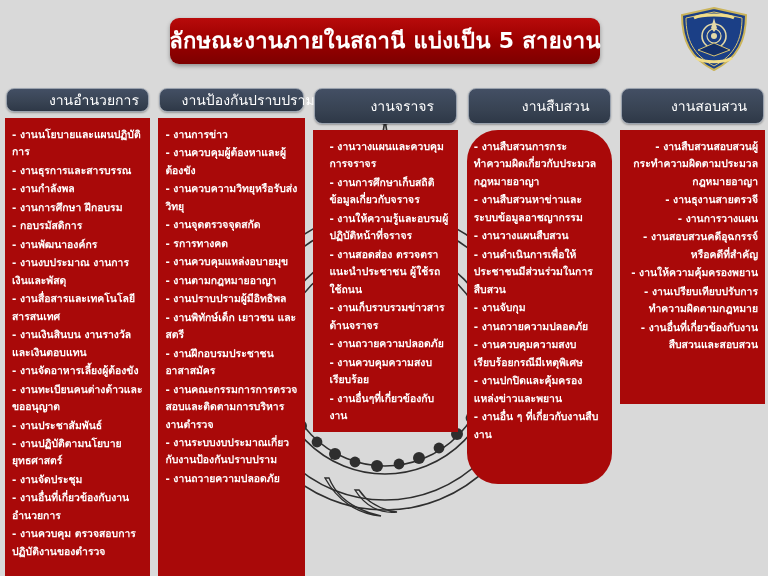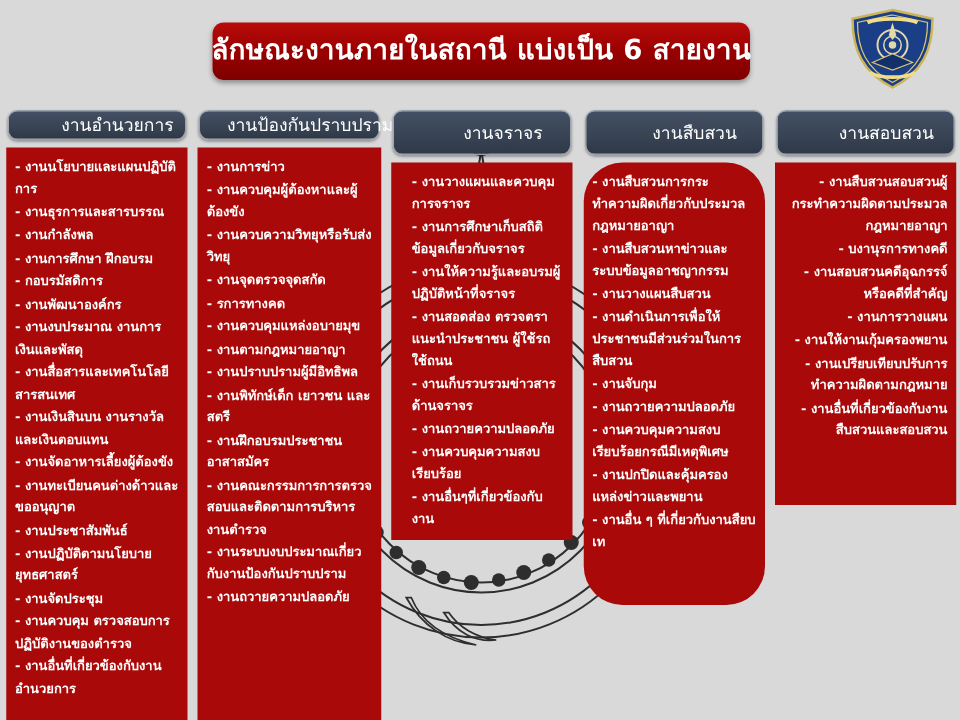--- a/index.html
+++ b/index.html
@@ -138,21 +138,21 @@
         <path d="M300 160 C316 190 320 226 310 258 C312 220 306 190 292 166 Z"></path>
         <path d="M78 120 C64 140 58 168 62 192 C64 166 70 142 84 126 Z"></path>
         <path d="M282 120 C296 140 302 168 298 192 C296 166 290 142 276 126 Z"></path>
         <path d="M150 430 C160 446 175 454 192 452 C176 450 162 442 154 430 Z"></path>
         <path d="M120 418 C132 440 152 454 176 456 C150 450 132 438 124 418 Z"></path>
       </g>
     </svg>
   </div>
 
   <div class="title-bar">
-    <span class="t">ลักษณะงานภายในสถานี แบ่งเป็น 6 สายงาน</span>
+    <span class="t">ลักษณะงานภายในสถานี แบ่งเป็น 5 สายงาน</span>
   </div>
 
   <div class="badge">
     <svg viewBox="0 0 92 66" xmlns="http://www.w3.org/2000/svg">
       <path d="M46 2 L78 9 C78 34 70 52 46 64 C22 52 14 34 14 9 Z" fill="#1b3f86" stroke="#cbb45a" stroke-width="2"></path>
       <path d="M46 6 L74 12 C74 33 67 49 46 60 C25 49 18 33 18 12 Z" fill="none" stroke="#d9c472" stroke-width="1"></path>
       <circle cx="46" cy="30" r="12" fill="none" stroke="#e3d9a8" stroke-width="1.6"></circle>
       <circle cx="46" cy="30" r="7" fill="none" stroke="#e3d9a8" stroke-width="1.2"></circle>
       <circle cx="46" cy="30" r="3" fill="#e3d9a8"></circle>
       <path d="M30 44 L46 37 L62 44 L46 50 Z" fill="#14306a" stroke="#d9c472" stroke-width="1"></path>
@@ -174,22 +174,22 @@
         <span class="item">- กอบรมัสดิการ</span>
         <span class="item">- งานพัฒนาองค์กร</span>
         <span class="item">- งานงบประมาณ งานการเงินและพัสดุ</span>
         <span class="item">- งานสื่อสารและเทคโนโลยีสารสนเทศ</span>
         <span class="item">- งานเงินสินบน งานรางวัลและเงินตอบแทน</span>
         <span class="item">- งานจัดอาหารเลี้ยงผู้ต้องขัง</span>
         <span class="item">- งานทะเบียนคนต่างด้าวและขออนุญาต</span>
         <span class="item">- งานประชาสัมพันธ์</span>
         <span class="item">- งานปฏิบัติตามนโยบายยุทธศาสตร์</span>
         <span class="item">- งานจัดประชุม</span>
+        <span class="item">- งานอื่นที่เกี่ยวข้องกับงานอำนวยการ</span>
         <span class="item">- งานควบคุม ตรวจสอบการปฏิบัติงานของตำรวจ</span>
-        <span class="item">- งานอื่นที่เกี่ยวข้องกับงานอำนวยการ</span>
       </div>
     </div>
 
     <div class="col c2">
       <div class="col-head">งานป้องกันปราบปราม</div>
       <div class="col-body">
         <span class="item">- งานการข่าว</span>
         <span class="item">- งานควบคุมผู้ต้องหาและผู้ต้องขัง</span>
         <span class="item">- งานควบความวิทยุหรือรับส่งวิทยุ</span>
         <span class="item">- งานจุดตรวจจุดสกัด</span>
@@ -224,31 +224,31 @@
       <div class="col-head">งานสืบสวน</div>
       <div class="col-body">
         <span class="item">- งานสืบสวนการกระทำความผิดเกี่ยวกับประมวลกฎหมายอาญา</span>
         <span class="item">- งานสืบสวนหาข่าวและระบบข้อมูลอาชญากรรม</span>
         <span class="item">- งานวางแผนสืบสวน</span>
         <span class="item">- งานดำเนินการเพื่อให้ประชาชนมีส่วนร่วมในการสืบสวน</span>
         <span class="item">- งานจับกุม</span>
         <span class="item">- งานถวายความปลอดภัย</span>
         <span class="item">- งานควบคุมความสงบเรียบร้อยกรณีมีเหตุพิเศษ</span>
         <span class="item">- งานปกปิดและคุ้มครองแหล่งข่าวและพยาน</span>
-        <span class="item">- งานอื่น ๆ ที่เกี่ยวกับงานสืยบเท</span>
+        <span class="item">- งานอื่น ๆ ที่เกี่ยวกับงานสืบงาน</span>
       </div>
     </div>
 
     <div class="col c5">
       <div class="col-head">งานสอบสวน</div>
       <div class="col-body">
         <span class="item">- งานสืบสวนสอบสวนผู้กระทำความผิดตามประมวลกฎหมายอาญา</span>
-        <span class="item">- บงานุรการทางคดี</span>
+        <span class="item">- งานธุงานสายตรวจี</span>
+        <span class="item">- งานการวางแผน</span>
         <span class="item">- งานสอบสวนคดีอุฉกรรจ์หรือคดีที่สำคัญ</span>
-        <span class="item">- งานการวางแผน</span>
-        <span class="item">- งานให้งานเกุ้มครองพยาน</span>
+        <span class="item">- งานให้ความคุ้มครองพยาน</span>
         <span class="item">- งานเปรียบเทียบปรับการทำความผิดตามกฎหมาย</span>
         <span class="item">- งานอื่นที่เกี่ยวข้องกับงานสืบสวนและสอบสวน</span>
       </div>
     </div>
 
   </div>
 </div>
 
 </body></html>

